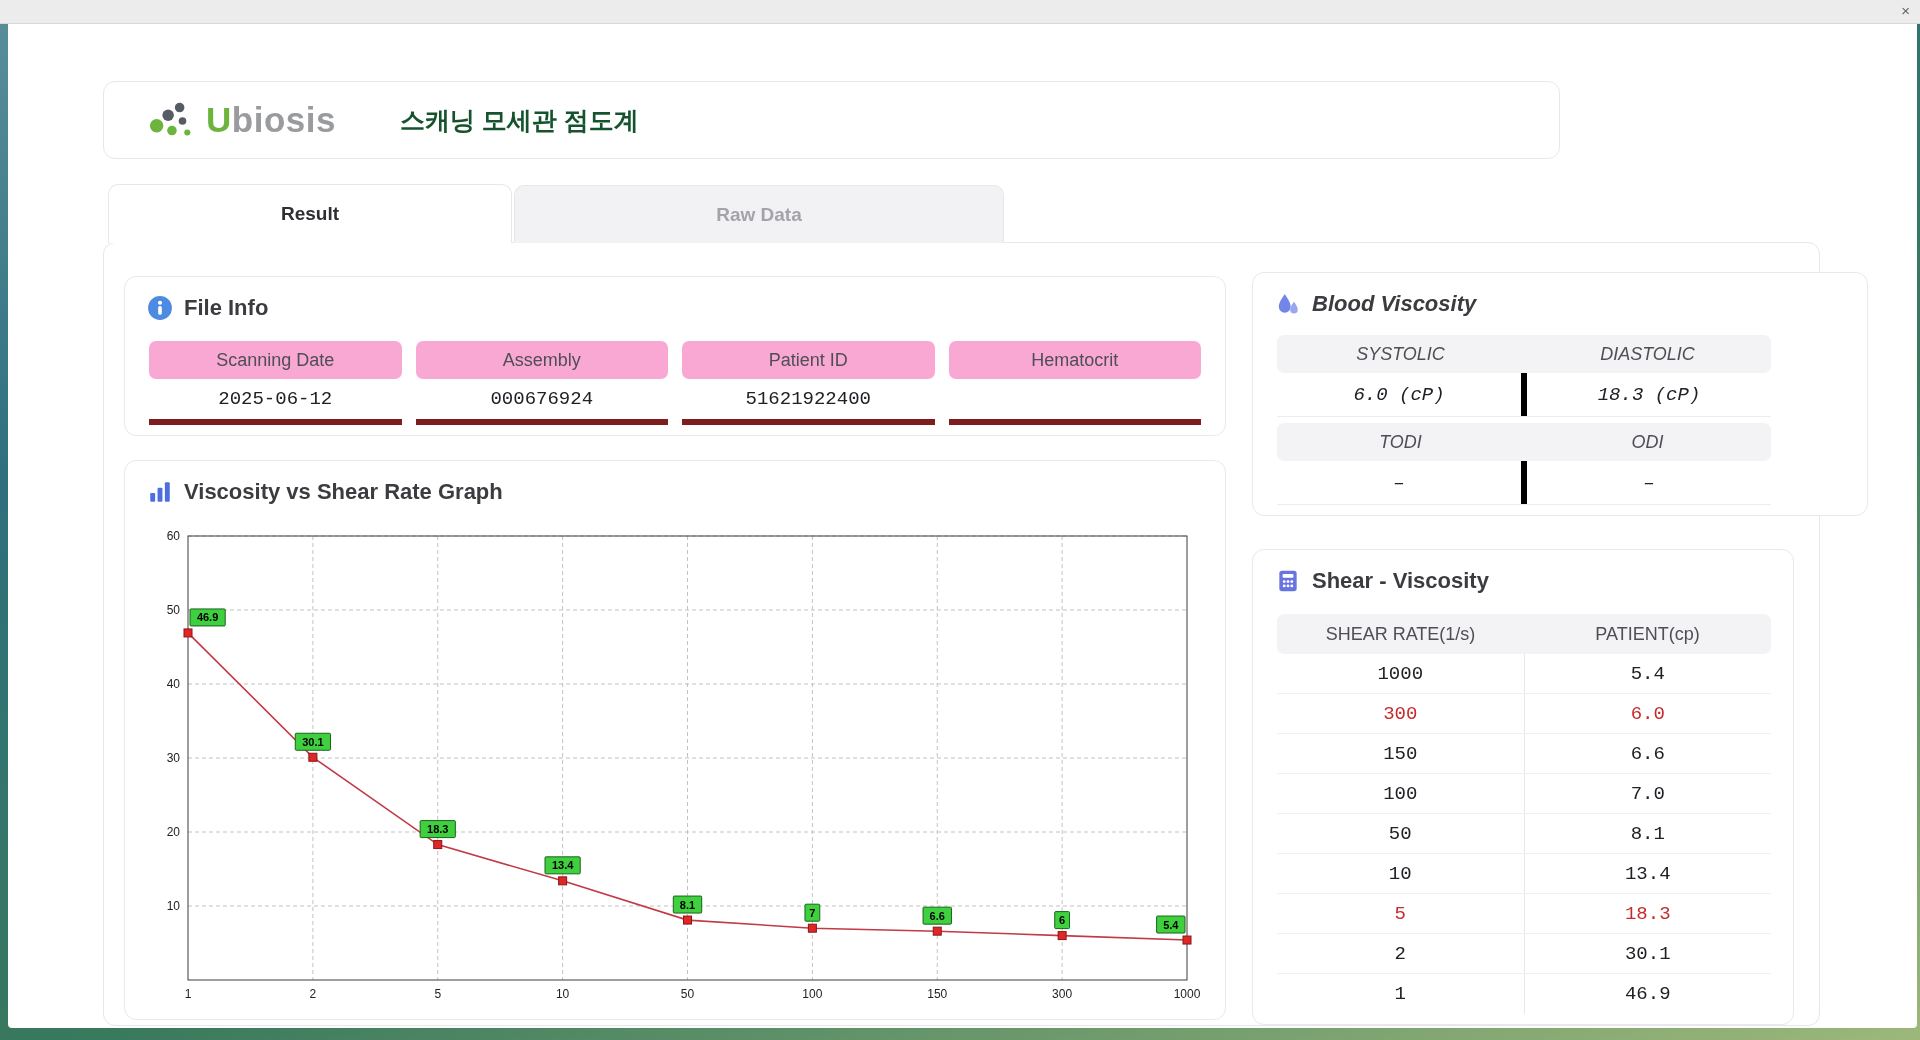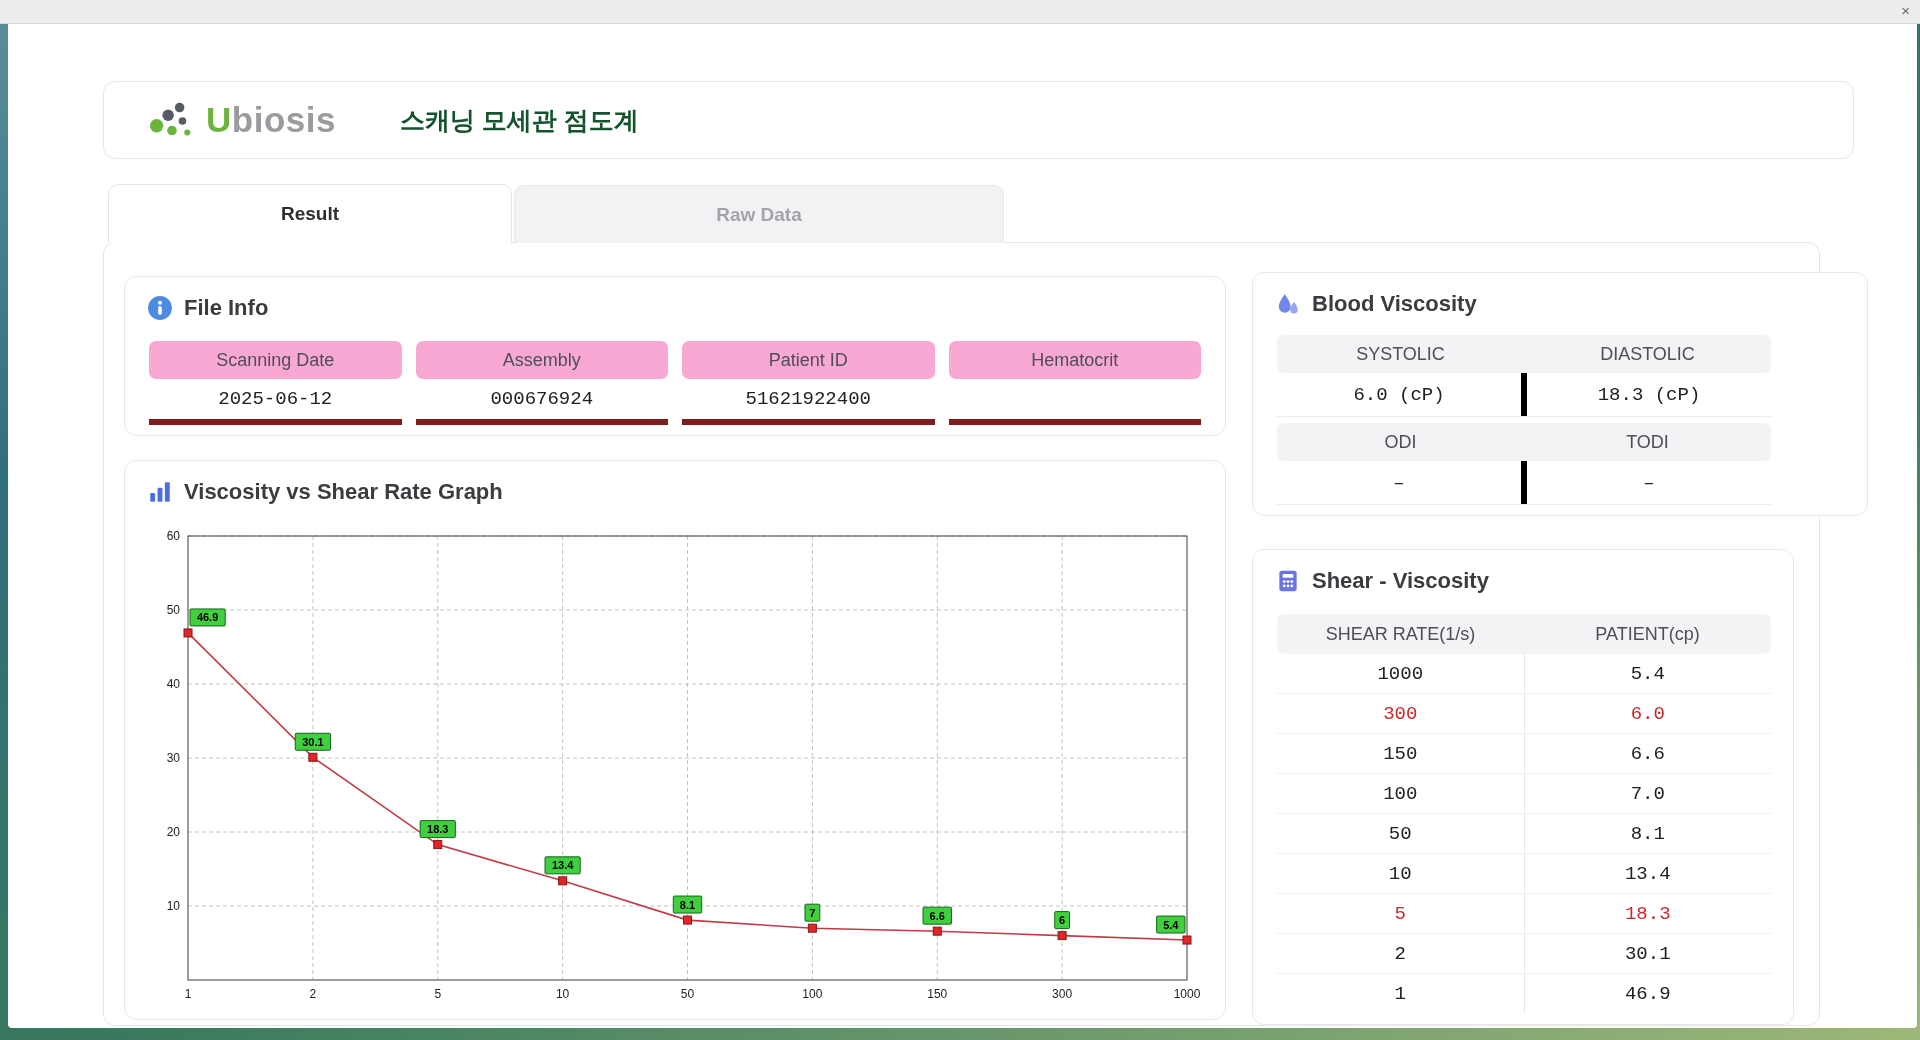--- a/index.html
+++ b/index.html
@@ -17,21 +17,21 @@
   .close-btn {
     position:absolute; right:10px; top:3px; font-size:15px; line-height:1;
     color:#666; cursor:default;
   }
   .window {
     position:absolute; left:8px; top:24px; width:1909px; height:1004px;
     background:#ffffff; border-radius:0 0 4px 4px;
   }
   .card { position:absolute; background:#fff; border:1px solid #e7e7ea; border-radius:12px; }
 
-  .header-card { left:95px; top:57px; width:1751px; height:78px; display:flex; align-items:center; padding-left:44px; }
+  .header-card { left:95px; top:57px; width:1457px; height:78px; display:flex; align-items:center; padding-left:44px; }
   .logo { display:flex; align-items:center; gap:12px; }
   .logo-mark { width:46px; height:46px; }
   .logo-text { font-size:35px; font-weight:bold; letter-spacing:.5px; }
   .logo-u { color:#6db43f; }
   .logo-rest { color:#9a9b9f; }
   .app-title { margin-left:64px; font-size:25px; font-weight:bold; color:#14532d;text-align:right; }
 
   .tab {
     position:absolute; display:flex; align-items:center; justify-content:center;
     font-size:19px; font-weight:bold;
@@ -39,21 +39,21 @@
     cursor:default;
   }
   .tab-active   { left:100px; top:160px; width:404px; height:59px; background:#fff; color:#2e2e33; z-index:3; }
   .tab-inactive { left:506px; top:161px; width:490px; height:58px; background:#f2f2f4; color:#a3a4aa; z-index:2; }
 
   .content-card { left:95px; top:218px; width:1717px; height:784px; z-index:1; }
   .inner-card { position:absolute; background:#fff; border:1px solid #e9e9ec; border-radius:12px; }
 
   .file-info-card { left:20px;   top:33px;  width:1102px; height:160px; }
   .graph-card     { left:20px;   top:217px; width:1102px; height:560px; }
-  .blood-card     { left:1148px; top:29px;  width:616px;  height:244px; }
+  .blood-card     { left:1148px; top:29px;  width:616px;  height:244px;font-style:italic; }
   .shear-card     { left:1148px; top:306px; width:542px;  height:476px; }
 
   .section-title {
     position:absolute; left:22px; top:18px;
     display:flex; align-items:center; gap:11px;
     font-size:22px; font-weight:bold; color:#3b3b40;
   }
   .section-icon { width:26px; height:26px; flex:0 0 auto; }
 
   .mono { font-family:"Liberation Mono", monospace; }
@@ -234,22 +234,22 @@
       <div class="bv-grid">
           <div class="bv-row bv-head">
             <div class="bv-cell">SYSTOLIC</div>
             <div class="bv-cell">DIASTOLIC</div>
           </div>
           <div class="bv-row bv-vals">
             <div class="bv-cell mono">6.0 (cP)</div>
             <div class="bv-cell mono">18.3 (cP)</div>
           </div>
           <div class="bv-row bv-head gap">
+            <div class="bv-cell">TODI</div>
             <div class="bv-cell">ODI</div>
-            <div class="bv-cell">TODI</div>
           </div>
           <div class="bv-row bv-vals">
             <div class="bv-cell mono">–</div>
             <div class="bv-cell mono">–</div>
           </div>
         </div>
     </div>
 
     <div class="inner-card shear-card">
       <div class="section-title">

